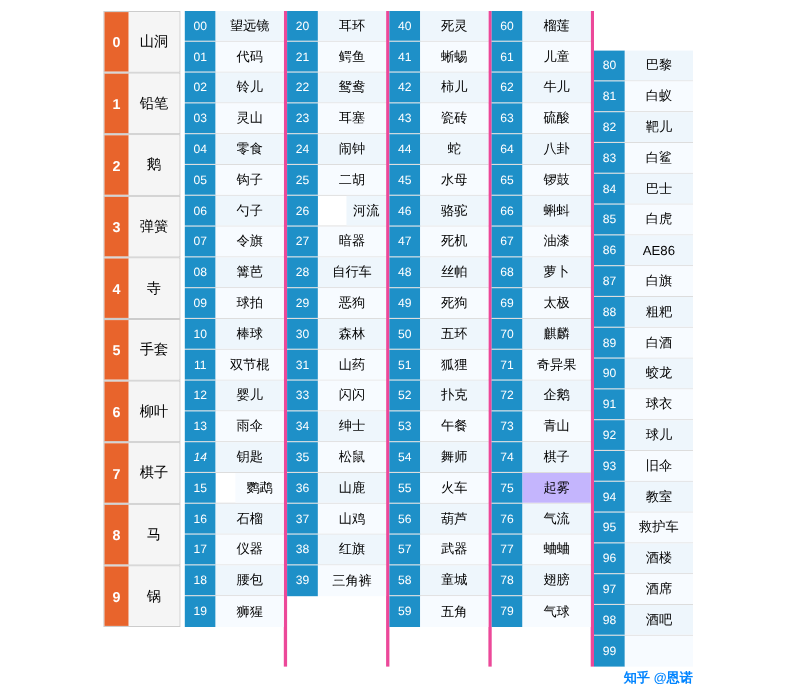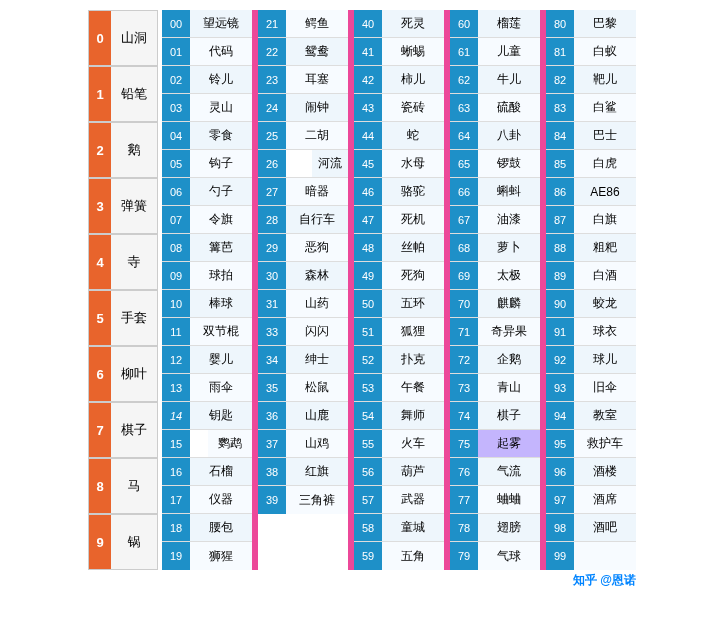--- a/index.html
+++ b/index.html
@@ -52,24 +52,25 @@
       font-size: 13px;
     }
     .grid-section {
       display: flex;
       flex-direction: row;
       gap: 0;
     }
     .col-group {
       display: flex;
       flex-direction: column;
-      border-right: 6px solid #ec4899;
+      border-right: 3px solid #ec4899;
     }
     .col-group:last-child {
       border-right: none;
+      margin-top: 36px;
     }
     .cell {
       display: flex;
       flex-direction: row;
       align-items: center;
       height: 28px;
       border-bottom: 1px solid #ddd;
       min-width: 90px;
     }
     .cell:last-child {
@@ -242,20 +243,24 @@
       <div class="cell-num" style="background:#1e90c8;">18</div>
       <div class="cell-text" style="background:#eef6fc;">腰包</div>
     </div>
             <div class="cell">
       <div class="cell-num" style="background:#1e90c8;">19</div>
       <div class="cell-text" style="background:#f7fbff;">狮猩</div>
     </div>
           </div>
           <div class="col-group">
             <div class="cell">
+      <div class="cell-num" style="background:#1e90c8;">20</div>
+      <div class="cell-text" style="background:#eef6fc;">耳环</div>
+    </div>
+            <div class="cell">
       <div class="cell-num" style="background:#1e90c8;">21</div>
       <div class="cell-text" style="background:#f7fbff;">鳄鱼</div>
     </div>
             <div class="cell">
       <div class="cell-num" style="background:#1e90c8;">22</div>
       <div class="cell-text" style="background:#eef6fc;">鸳鸯</div>
     </div>
             <div class="cell">
       <div class="cell-num" style="background:#1e90c8;">23</div>
       <div class="cell-text" style="background:#f7fbff;">耳塞</div>

